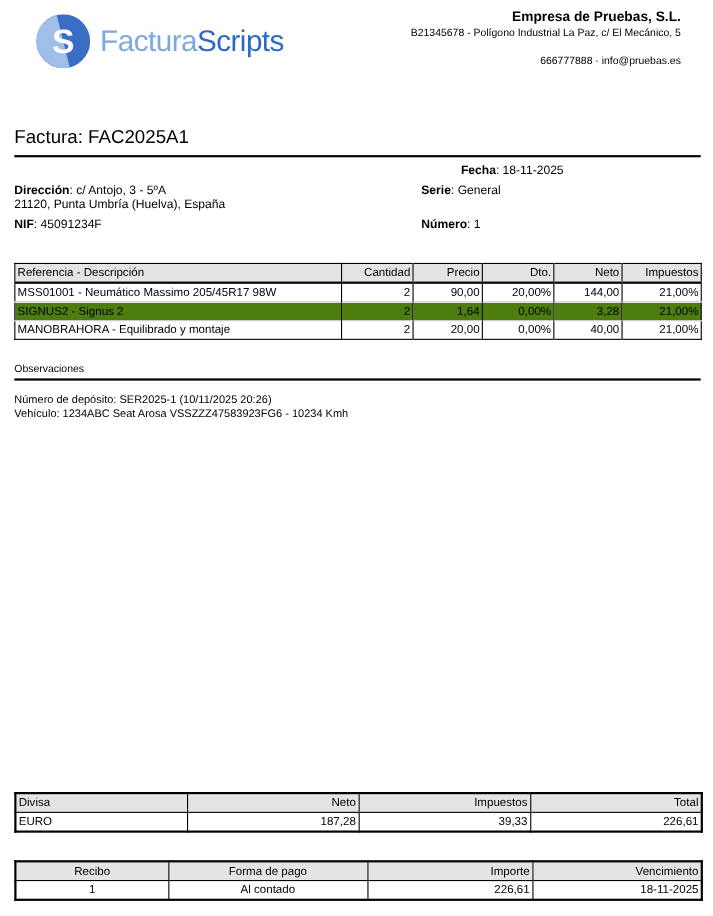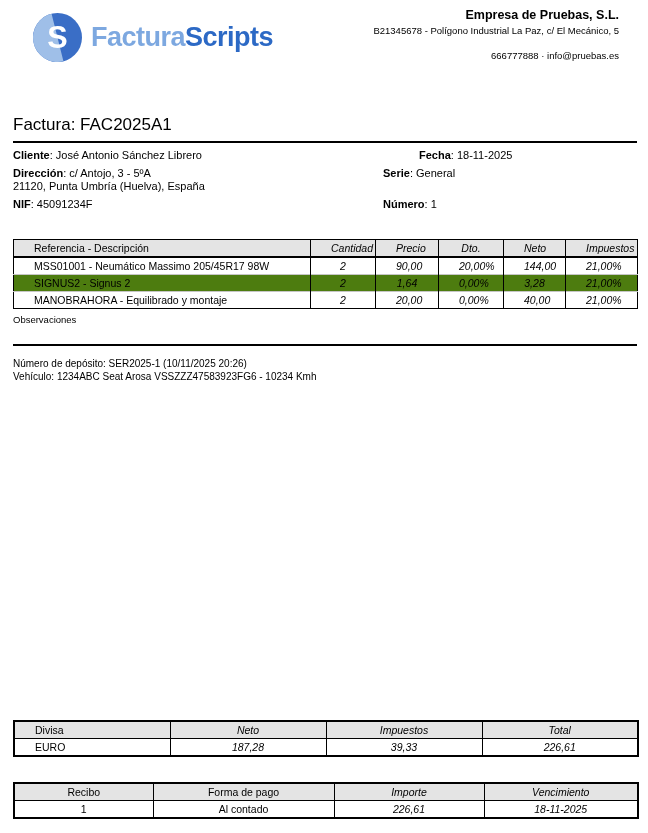--- a/index.html
+++ b/index.html
@@ -6,21 +6,21 @@
   html,body { background:#fff; }
   .page {
     position:relative; width:648px; height:833px; margin:0 auto;
     background:#fff; color:#000;
     font-family:"Liberation Sans", sans-serif; overflow:hidden;
   }
 
   
   .logo { position:absolute; top:13px; left:33px; display:flex; align-items:center; }
   .logo svg { display:block; }
-  .brand { font-size:27px; font-weight:bold; letter-spacing:-0.5px; margin-left:9px; white-space:nowrap; }
+  .brand { font-size:27px; font-weight:normal; letter-spacing:-0.5px; margin-left:9px; white-space:nowrap; }
   .brand-first { color:#7da8e0; }
   .brand-second { color:#2c69c5; }
 
   .company { position:absolute; top:8px; right:29px; text-align:right; }
   .company-name { font-size:12.5px; font-weight:bold; margin-bottom:3px; }
   .company-addr { font-size:9.5px; line-height:12px; }
   .company-contact { font-size:9.5px; margin-top:13px; }
 
   
   .doc-title { position:absolute; top:115px; left:13px; font-size:17px; }
@@ -32,34 +32,34 @@
   .i-l1 { top:149px; left:13px; }
   .i-l2 { top:167px; left:13px; }
   .i-l3 { top:180px; left:13px; }
   .i-l4 { top:198px; left:13px; }
   .i-r1 { top:149px; left:383px;padding-left:36px; }
   .i-r2 { top:167px; left:383px; }
   .i-r3 { top:198px; left:383px; }
 
   
   table { border-collapse:collapse; table-layout:fixed; font-size:10.5px; }
-  th, td { padding:2px 20px; overflow:hidden; white-space:nowrap; }
+  th, td { padding:2px 2px; overflow:hidden; white-space:nowrap; }
   th { font-weight:normal; background:#e4e4e4; }
-  .al { text-align:left; } .ar { text-align:center;font-style:italic; } .ac { text-align:center; }
+  .al { text-align:left; } .ar { text-align:right; } .ac { text-align:center; }
 
   
   .lines-wrap { position:absolute; top:239px; left:13px; }
   .lines-table { width:624px; border:1.5px solid #000; }
   .lines-table th { border-bottom:2px solid #000; }
   .lines-table th + th, .lines-table td + td { border-left:1px solid #000; }
   .lines-table tbody tr + tr td { border-top:1px solid #c6c6c6; }
   .lines-table tbody tr.alt { background:#4d7c0f; }
 
   
-  .obs-label { position:absolute; top:314px; left:13px; font-size:9.5px; }
+  .obs-label { position:absolute; top:330px; left:13px; font-size:9.5px; }
   .obs-rule { position:absolute; top:344px; left:13px; width:624px; height:2px; background:#000; }
   .obs-text { position:absolute; top:357px; left:13px; font-size:10px; line-height:13px; }
 
   
   .totals-wrap { position:absolute; top:720px; left:13px; }
   .receipts-wrap { position:absolute; top:782px; left:13px; }
   .sum-table { width:624px; border:2px solid #000; }
   .sum-table th { border-bottom:1.5px solid #000; }
   .sum-table th + th, .sum-table td + td { border-left:1.5px solid #000; }
 </style>
@@ -81,21 +81,20 @@
 
   <div class="company">
     <div class="company-name">Empresa de Pruebas, S.L.</div>
     <div class="company-addr">B21345678 - Polígono Industrial La Paz, c/ El Mecánico, 5</div>
     <div class="company-contact">666777888 · info@pruebas.es</div>
   </div>
 
   <div class="doc-title">Factura: FAC2025A1</div>
   <div class="title-rule"></div>
 
-  <div class="info-line i-l1"><b>Cliente</b><span>: José Antonio Sánchez Librero</span></div>
   <div class="info-line i-l2"><b>Dirección</b><span>: c/ Antojo, 3 - 5ºA</span></div>
   <div class="info-line i-l3">21120, Punta Umbría (Huelva), España</div>
   <div class="info-line i-l4"><b>NIF</b><span>: 45091234F</span></div>
 
   <div class="info-line i-r1"><b>Fecha</b><span>: 18-11-2025</span></div>
   <div class="info-line i-r2"><b>Serie</b><span>: General</span></div>
   <div class="info-line i-r3"><b>Número</b><span>: 1</span></div>
 
   <div class="lines-wrap">
     <table class="lines-table">

